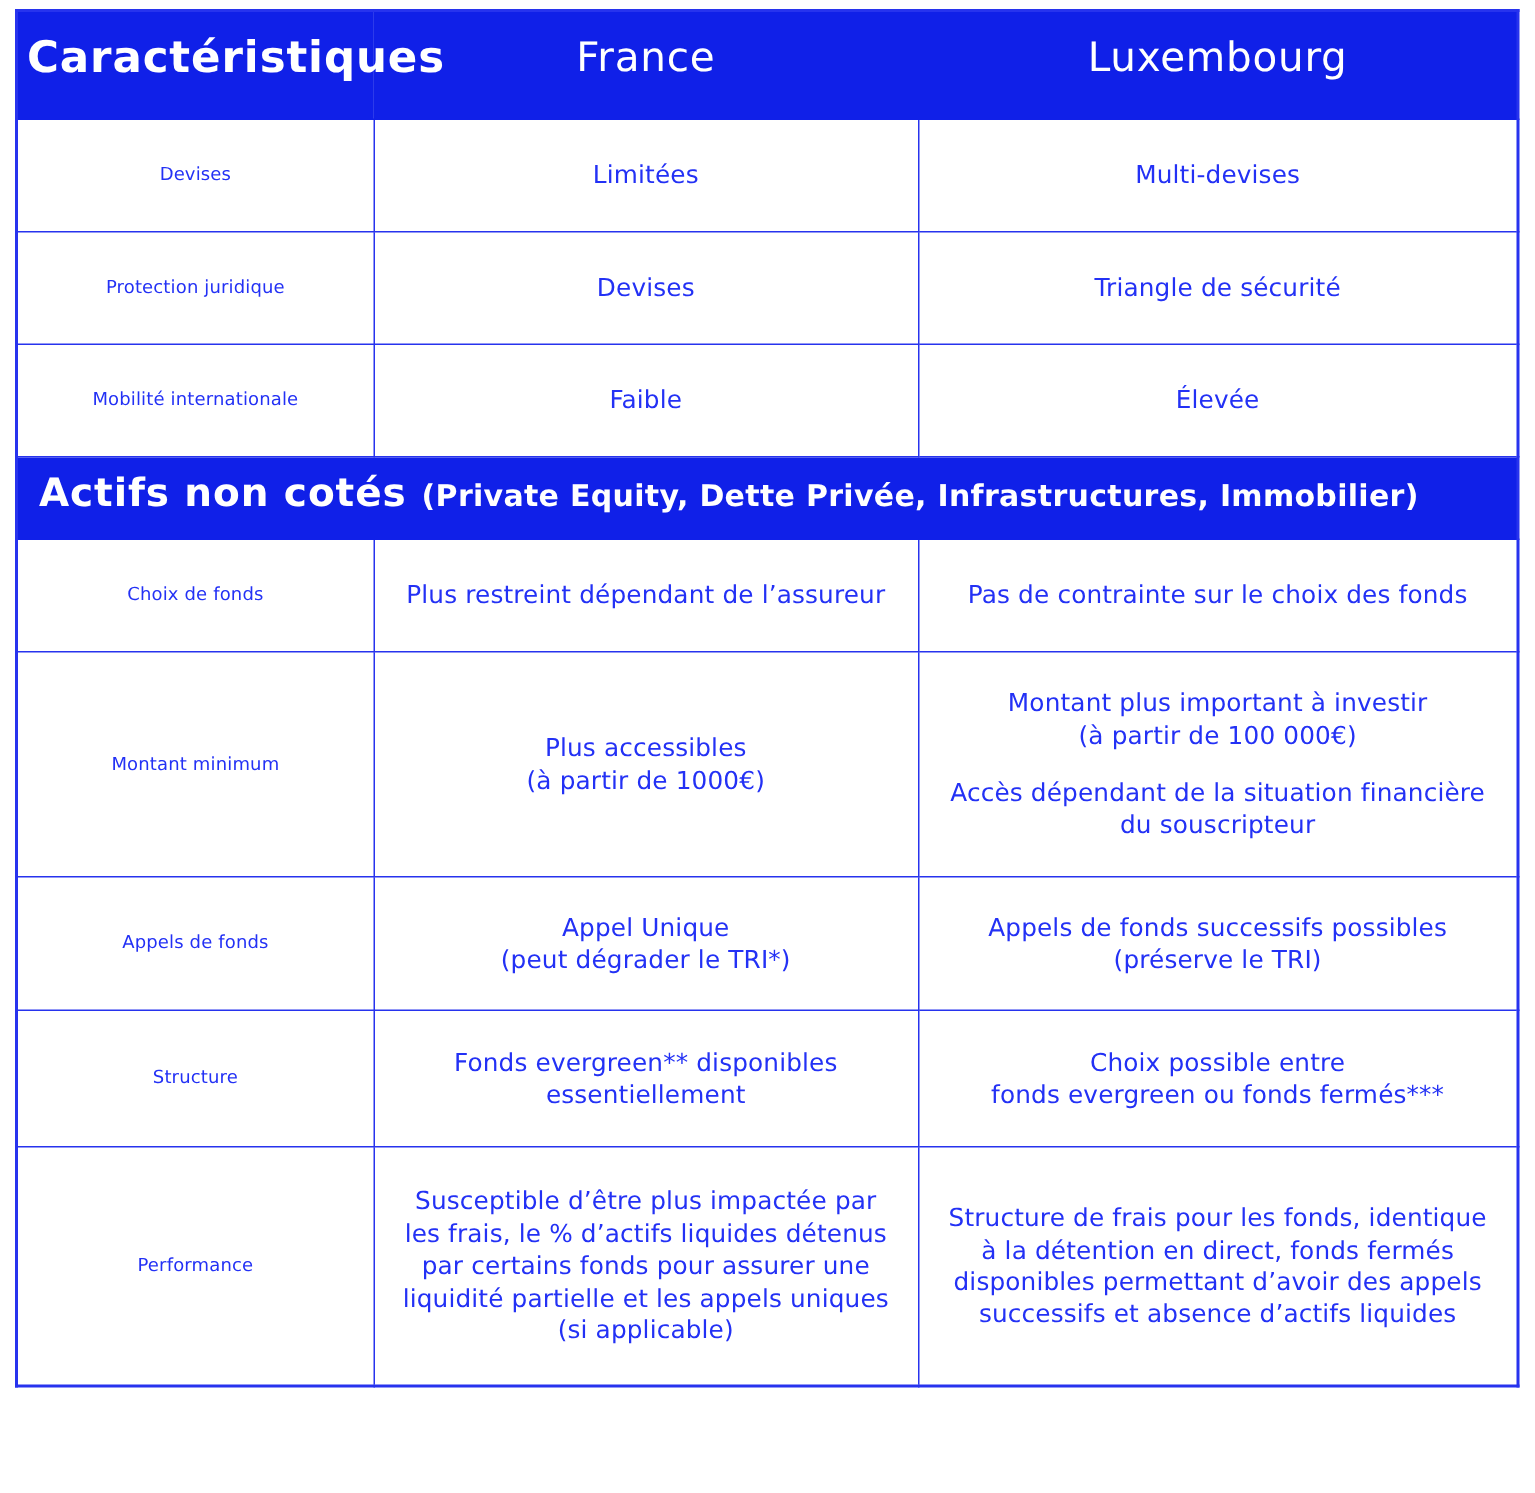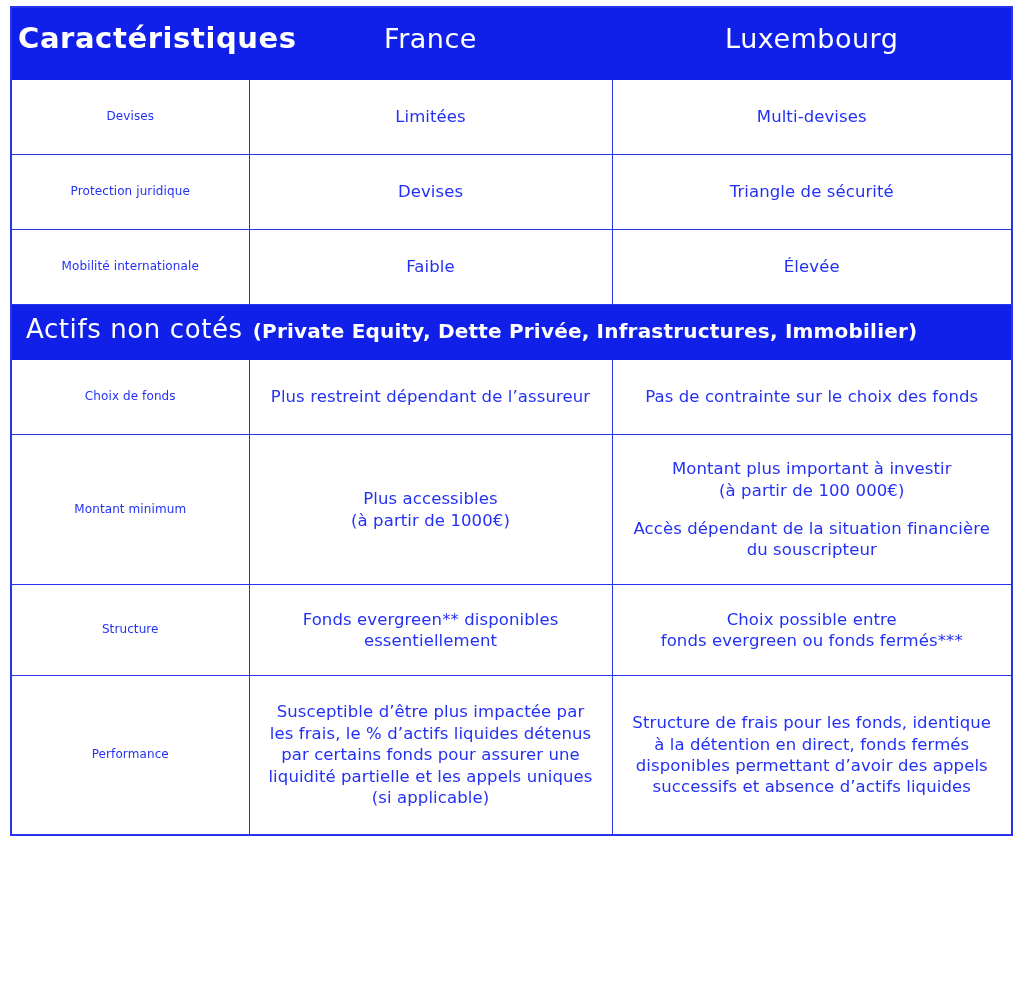--- a/index.html
+++ b/index.html
@@ -91,21 +91,21 @@
   tr.band-row > td {
     background: var(--blue);
     border-color: var(--blue);
     color: var(--white);
     text-align: left;
     height: 46px;
     padding: 2px 0 6px 14px;
   }
   .band-title {
     font-size: 26px;
-    font-weight: normal;
+    font-weight: bold;
     letter-spacing: 0.6px;
   }
   .band-sub {
     font-size: 20px;
     font-weight: bold;
     letter-spacing: 0.2px;
     margin-left: 10px;
   }
 
   
@@ -177,20 +177,29 @@
         <td class="feature h-132">Montant minimum</td>
         <td class="val">
           <p class="cell-p">Plus accessibles<br>(à partir de 1000€)</p>
         </td>
         <td class="val">
           <p class="cell-p">Montant plus important à investir<br>(à partir de 100 000€)</p>
           <p class="cell-p">Accès dépendant de la situation financière du souscripteur</p>
         </td>
       </tr>
 
+      <tr class="asset-row">
+        <td class="feature h-70">Appels de fonds</td>
+        <td class="val">
+          <p class="cell-p">Appel Unique<br>(peut dégrader le TRI*)</p>
+        </td>
+        <td class="val">
+          <p class="cell-p">Appels de fonds successifs possibles<br>(préserve le TRI)</p>
+        </td>
+      </tr>
 
       <tr class="asset-row">
         <td class="feature h-72">Structure</td>
         <td class="val">
           <p class="cell-p">Fonds evergreen** disponibles essentiellement</p>
         </td>
         <td class="val">
           <p class="cell-p">Choix possible entre<br>fonds evergreen ou fonds fermés***</p>
         </td>
       </tr>

